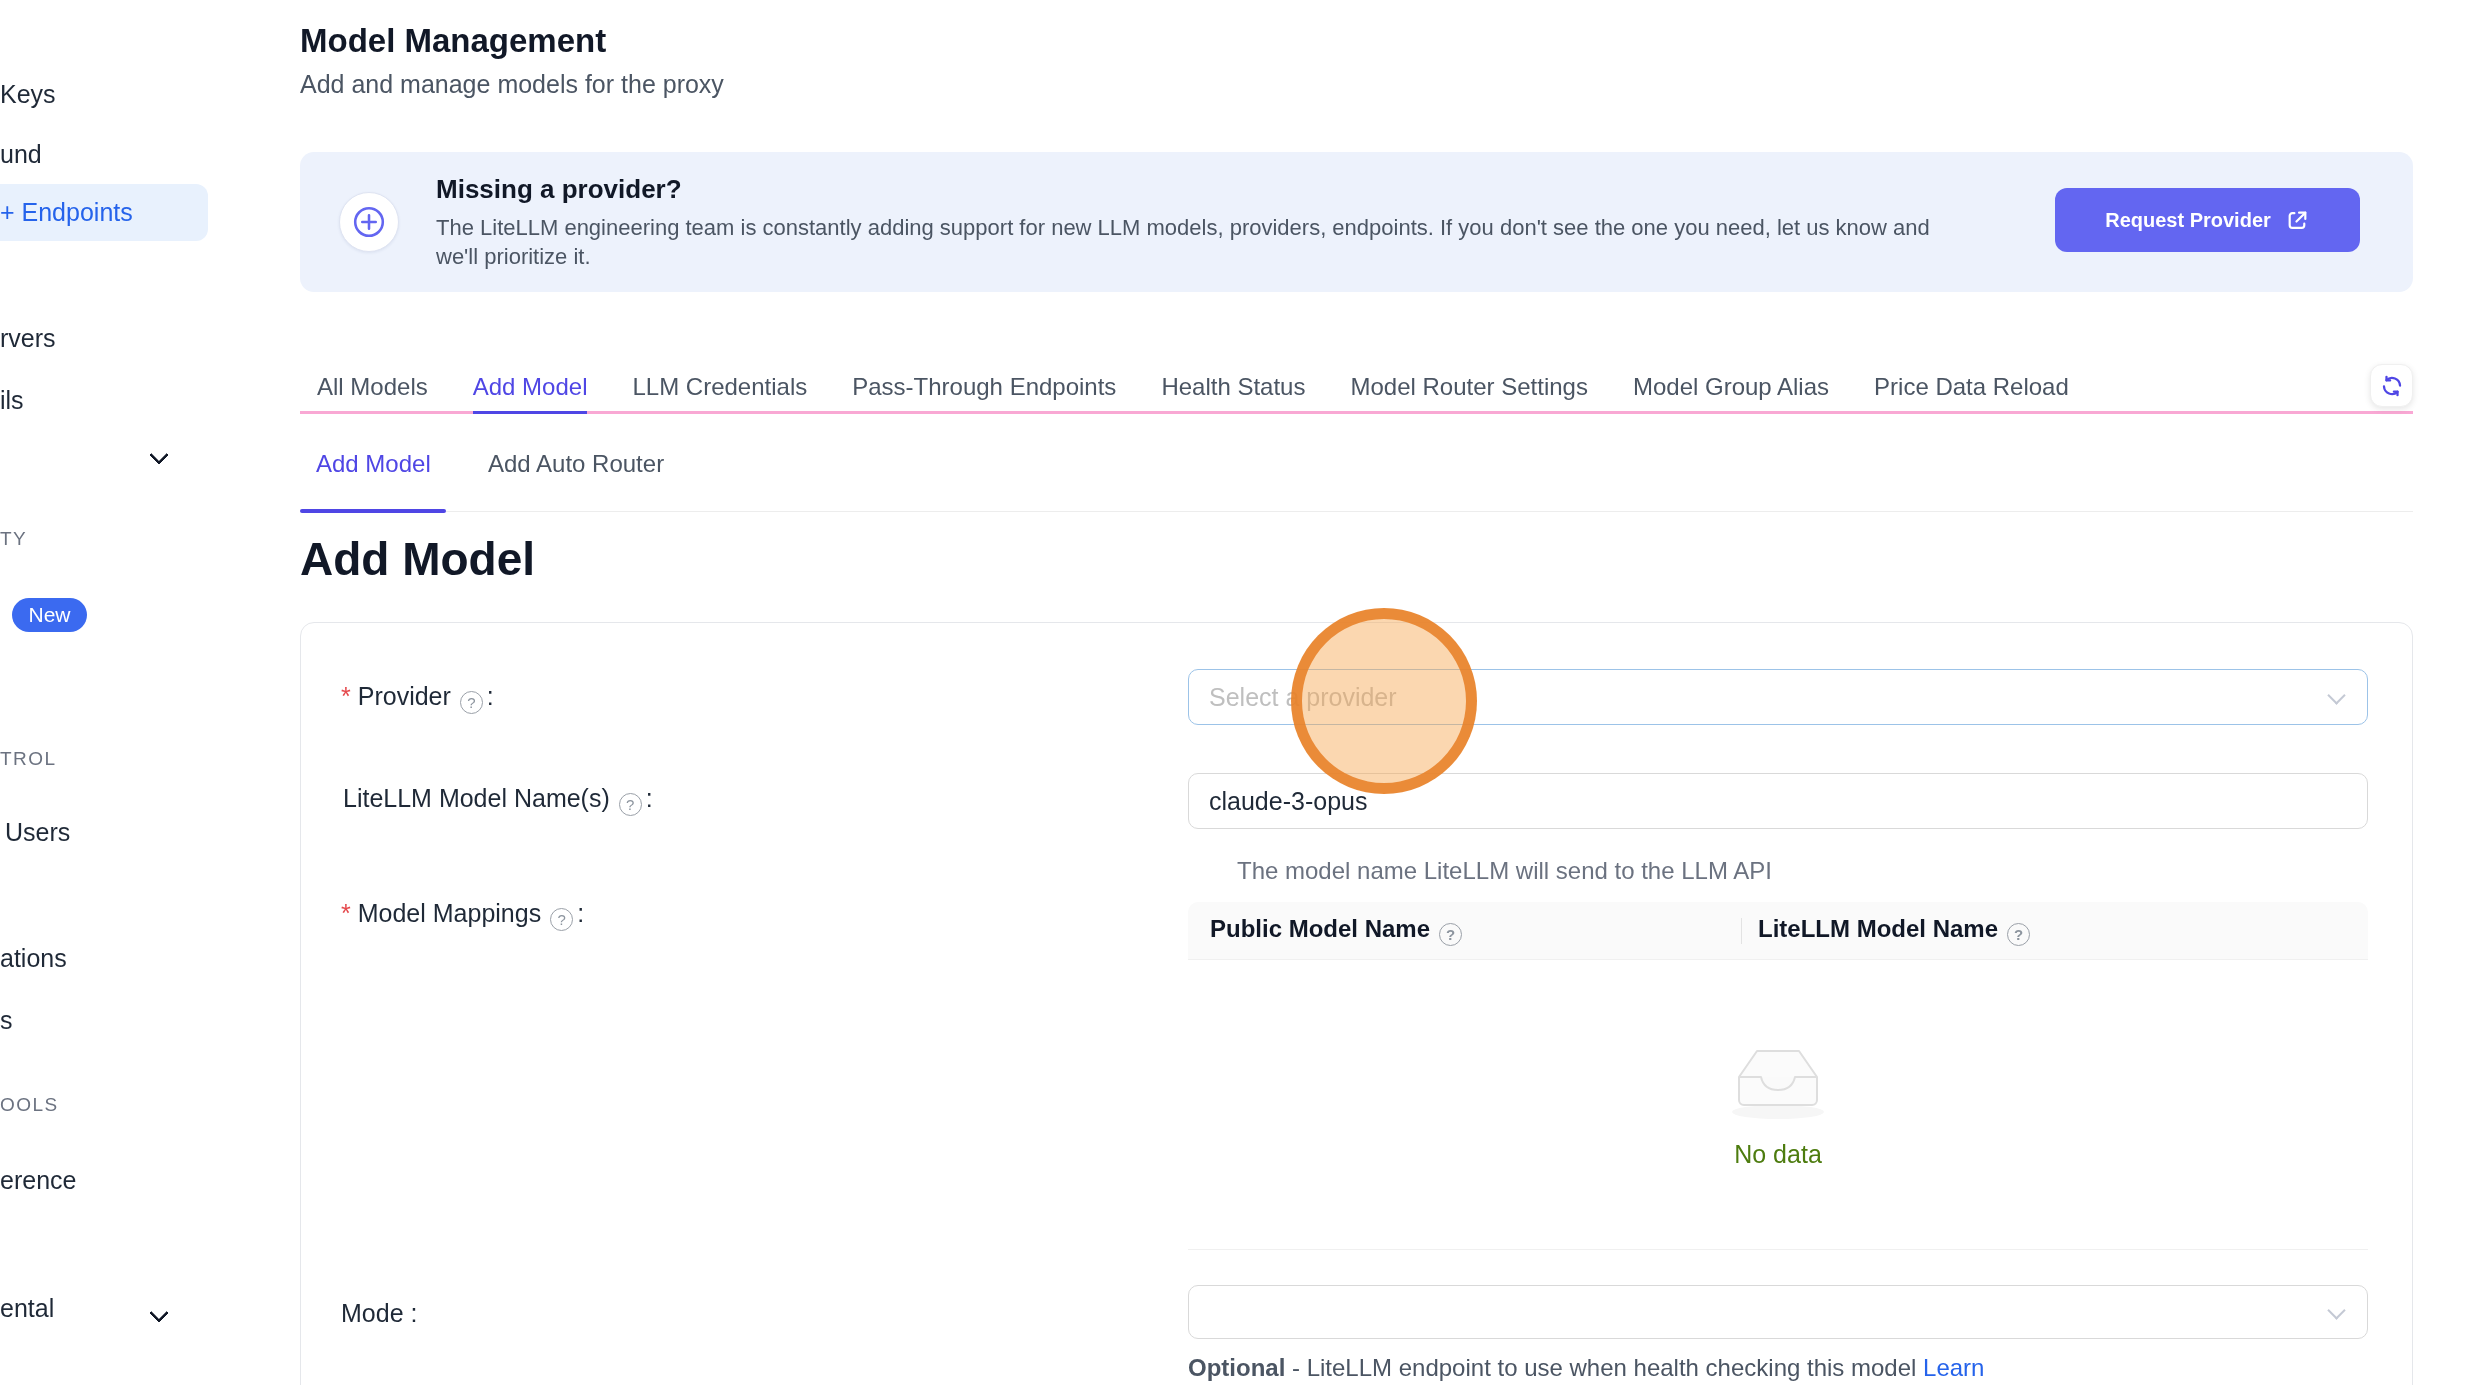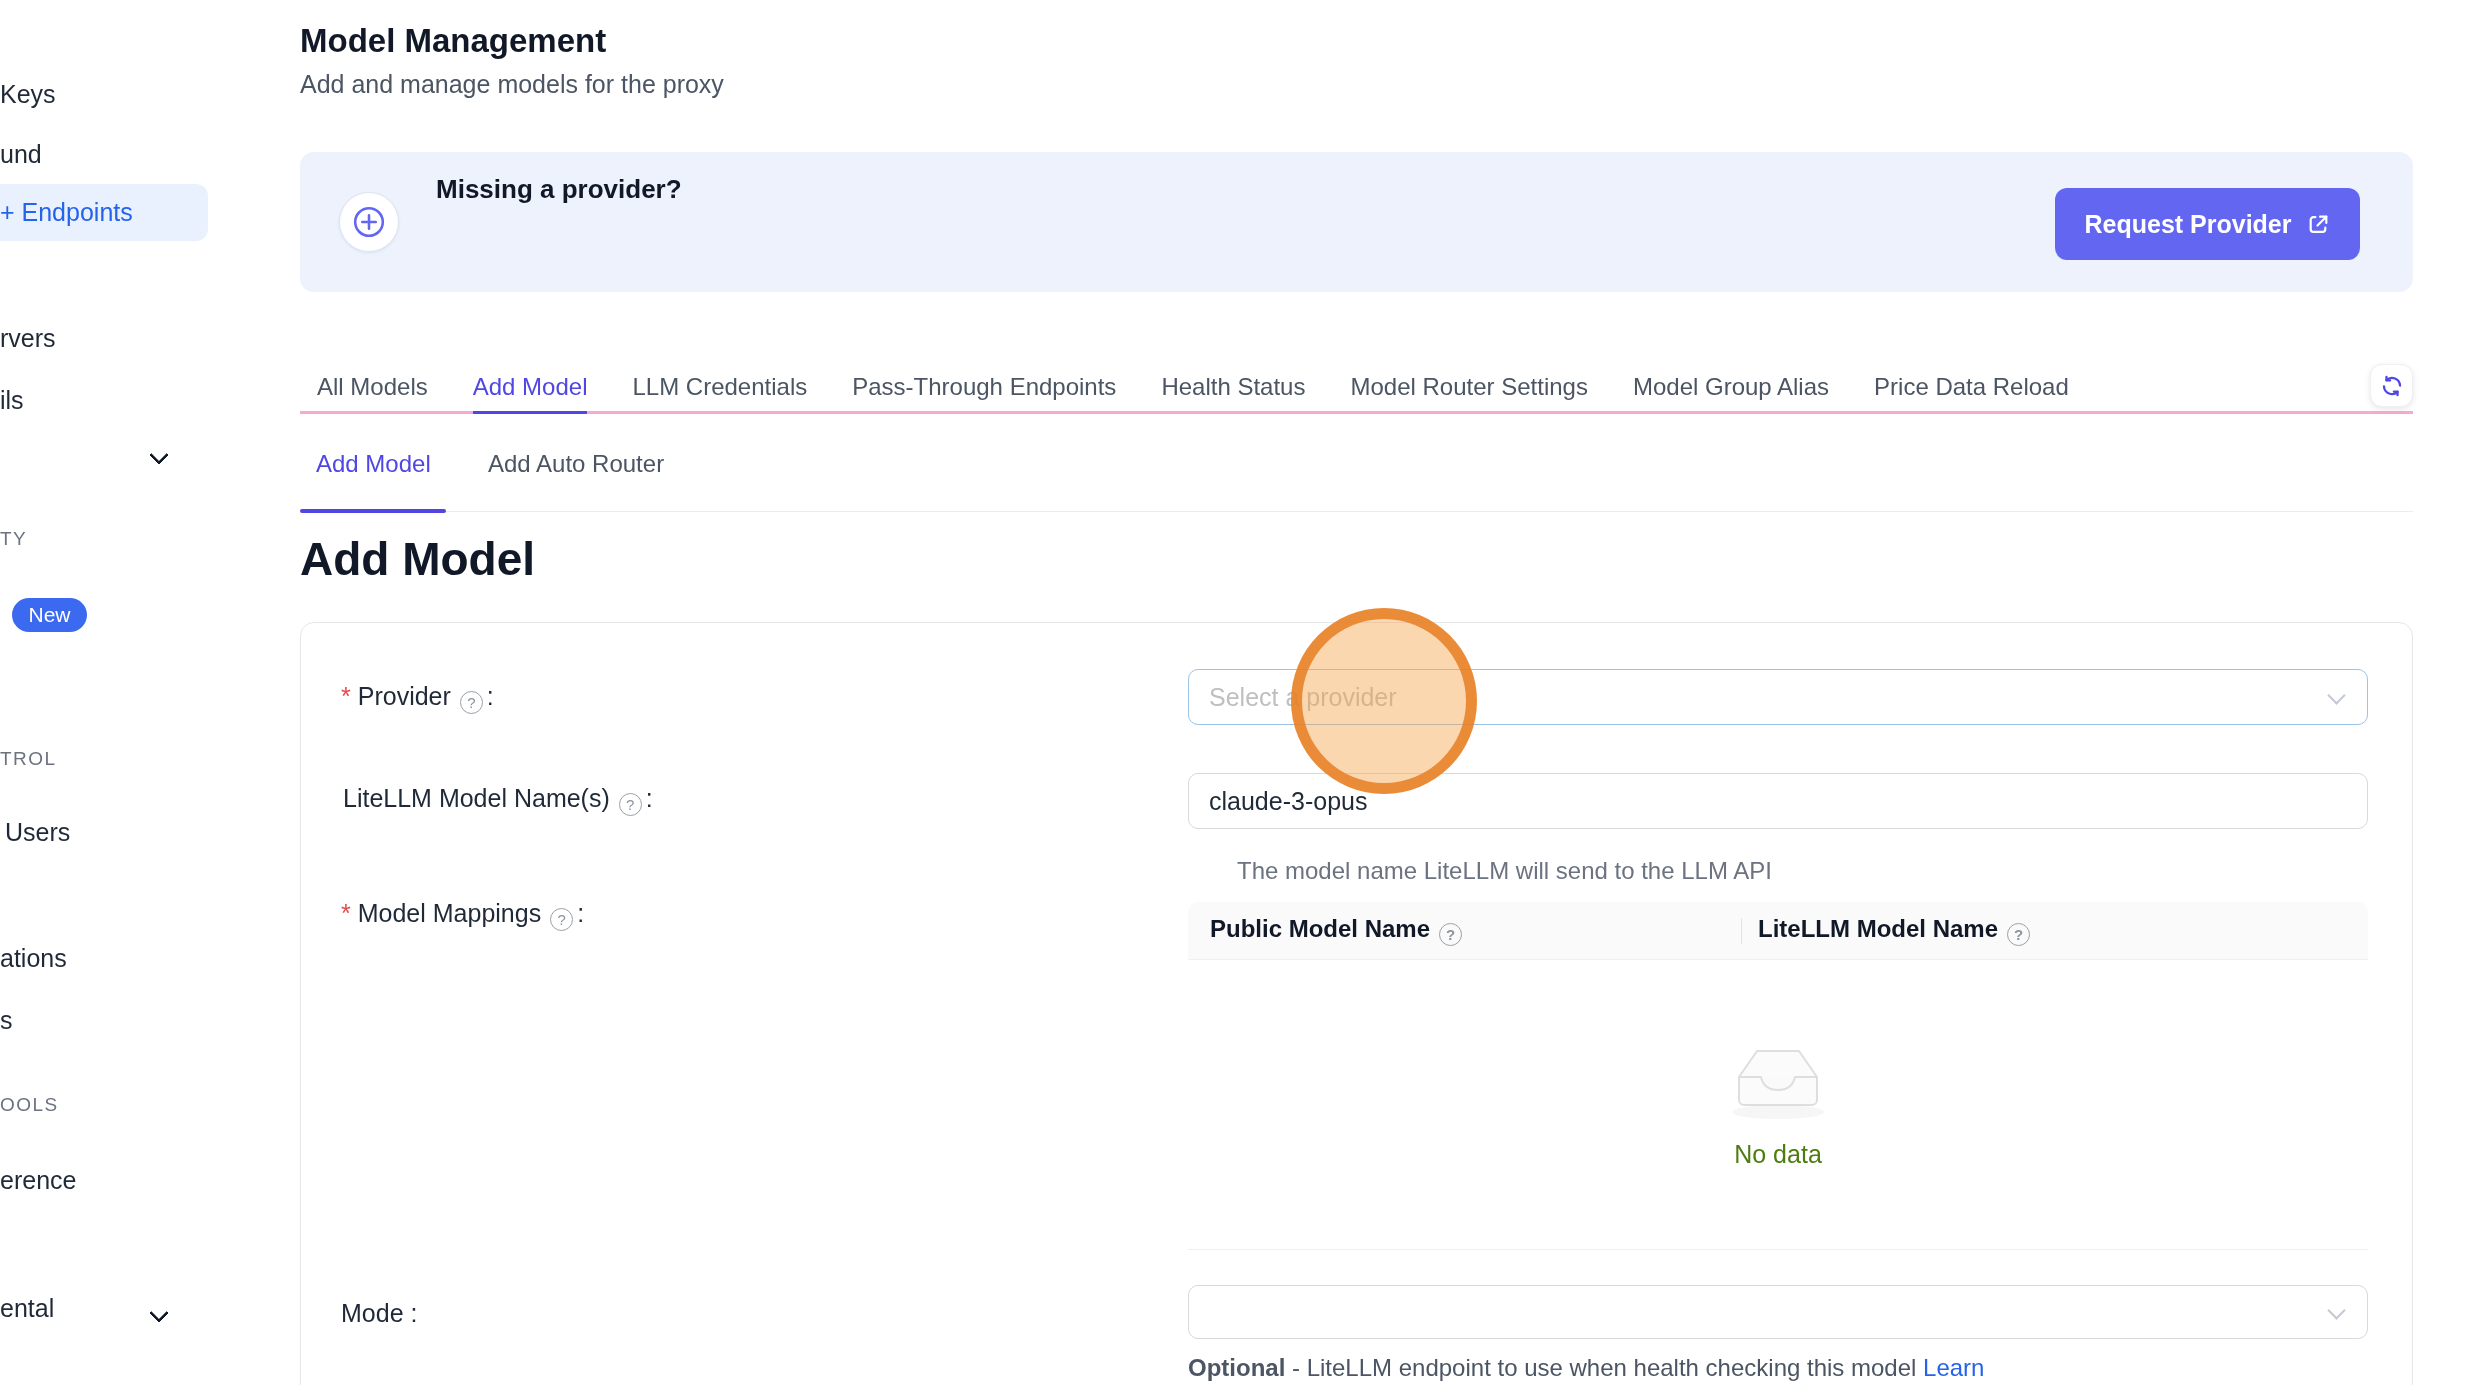--- a/index.html
+++ b/index.html
@@ -24,22 +24,22 @@
   .page-title { position:absolute; left:0; top:22px; font-size:33px; font-weight:700; color:#111827; }
   .page-sub   { position:absolute; left:0; top:70px; font-size:25px; color:#4b5563; }
 
   
   .banner { position:absolute; left:0; top:152px; width:2113px; height:140px; background:#edf2fc; border-radius:14px; }
   .banner-circle { position:absolute; left:39px; top:40px; width:60px; height:60px; border-radius:50%;
                    background:#fff; border:1px solid #dfe4f2; box-shadow:0 1px 3px rgba(30,50,120,.08);
                    display:flex; align-items:center; justify-content:center; }
   .banner-title { position:absolute; left:136px; top:22px; font-size:26px; font-weight:700; color:#111827; }
   .banner-body  { position:absolute; left:136px; top:61px; font-size:22px; line-height:29px; color:#4b5563; white-space:nowrap; }
-  .req-btn { position:absolute; left:1755px; top:36px; width:305px; height:72px; border-radius:12px;
-             background:#6366f1; border:none; color:#fff; font-size:25px; font-weight:600;
+  .req-btn { position:absolute; left:1755px; top:36px; width:305px; height:64px; border-radius:12px;
+             background:#6366f1; border:none; color:#fff; font-size:20px; font-weight:600;
              font-family:"Liberation Sans", sans-serif;
              display:flex; align-items:center; justify-content:center; gap:14px; cursor:pointer; }
 
   
   .tabsrow { position:absolute; left:0; top:362px; width:2113px; height:52px; border-bottom:3px solid #f9a8d4;
              display:flex; gap:45px; padding-left:17px; }
   .tab { font-size:24px; color:#4b5563; line-height:50px; height:52px; white-space:nowrap; cursor:pointer; }
   .tab.active { color:#4f46e5; border-bottom:3px solid #4f46e5; }
   .refresh-btn { position:absolute; left:2070px; top:364px; width:43px; height:43px; border-radius:12px;
                  background:#fff; border:1px solid #f0f0f0; box-shadow:0 2px 6px rgba(0,0,0,.10);
@@ -124,20 +124,24 @@
   <div class="page-sub">Add and manage models for the proxy</div>
 
   <div class="banner">
     <div class="banner-circle">
       <svg width="36" height="36" viewBox="0 0 24 24" fill="none" stroke="#6366f1" stroke-width="1.7" stroke-linecap="round">
         <circle cx="12" cy="12" r="9.2"></circle>
         <path d="M12 7.5v9M7.5 12h9"></path>
       </svg>
     </div>
     <div class="banner-title">Missing a provider?</div>
+    <div class="banner-body">
+      <div>The LiteLLM engineering team is constantly adding support for new LLM models, providers, endpoints. If you don't see the one you need, let us know and</div>
+      <div>we'll prioritize it.</div>
+    </div>
     <button class="req-btn">
       <span>Request Provider</span>
       <svg width="25" height="25" viewBox="0 0 24 24" fill="none" stroke="#fff" stroke-width="2.1" stroke-linecap="round" stroke-linejoin="round">
         <path d="M9 5H7a2.5 2.5 0 0 0-2.5 2.5v9A2.5 2.5 0 0 0 7 19h9a2.5 2.5 0 0 0 2.5-2.5V15"></path>
         <path d="M13.5 4.5H19.5V10.5"></path>
         <path d="M19.5 4.5l-8.5 8.5"></path>
       </svg>
     </button>
   </div>
 

